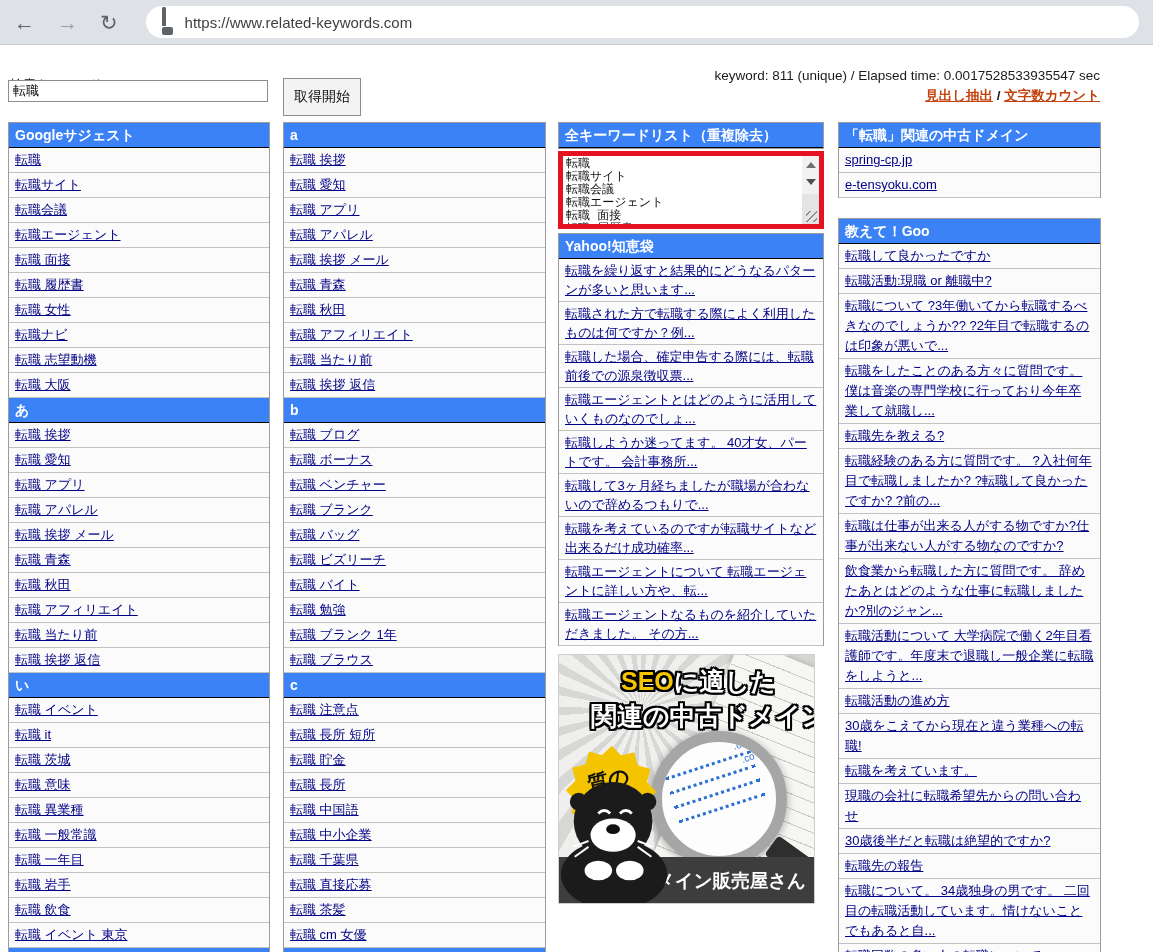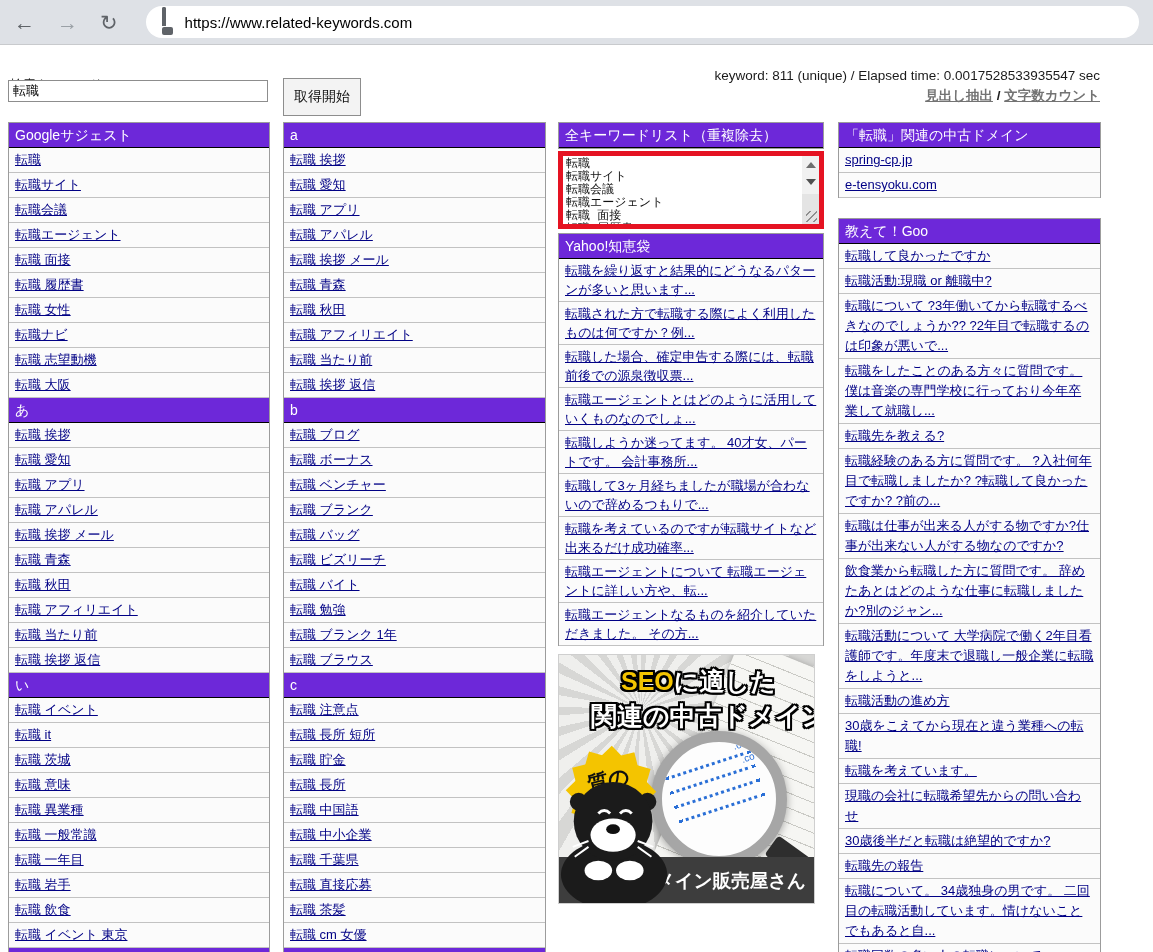--- a/index.html
+++ b/index.html
@@ -10,41 +10,41 @@
   .chrome { position:absolute; top:0; left:0; width:1153px; height:45px; background:#dee1e6;
             border-bottom:1px solid #c8cacd; display:flex; align-items:center; padding:0 14px; }
   .nav-ico { font-size:21px; color:#5f6368; margin-right:22px; cursor:pointer; line-height:1; }
   .nav-ico.fwd { color:#9aa0a6; }
   .addr { flex:1; height:32px; background:#fff; border-radius:16px; display:flex; align-items:center;
           padding:0 16px; margin-left:6px; }
   .lock { margin-right:12px; }
   .lock-shackle { width:8px; height:6px; border:2px solid #5f6368; border-bottom:none;
                   border-radius:5px 5px 0 0; margin:0 auto; }
   .lock-body { width:11px; height:8px; background:#5f6368; border-radius:2px; }
-  .url { font-size:15px; color:#000000; }
+  .url { font-size:15px; color:#404040; }
 
   
   .kw-label { position:absolute; left:10px; top:76px; font-size:13px; color:#1a1a1a; }
   .kw-input { position:absolute; left:8px; top:80px; width:260px; height:22px; border:1px solid #8d8d8d;
               font-size:13px; padding:1px 4px; background:#fff; font-family:"Liberation Sans",sans-serif; }
   .go-btn { position:absolute; left:283px; top:78px; height:38px; padding:0 10px; font-size:14px;
             background:#f3f3f3; border:1px solid #8d8d8d; color:#111; cursor:pointer;
             font-family:"Liberation Sans",sans-serif; }
   .stats { position:absolute; right:53px; top:68px; text-align:right; font-size:13.5px; color:#1a1a1a; }
   .stats-links { margin-top:4px; font-weight:bold; }
-  .stats-links a { color:#737373; text-decoration:underline; cursor:pointer; }
+  .stats-links a { color:#c2410c; text-decoration:underline; cursor:pointer; }
 
   
   .col { position:absolute; top:122px; }
   .col1 { left:8px;  width:262px; }
   .col2 { left:283px; width:263px; }
   .col3 { left:558px; width:266px; }
   .col4 { left:838px; width:263px; }
   .tbl { border:1px solid #9c9c9c; border-bottom:none; background:#fbfbfb; }
-  .tbl-header { background:#6d28d9; color:#fff; font-weight:normal; font-size:14px; padding:4px 6px;
+  .tbl-header { background:#3b82f6; color:#fff; font-weight:bold; font-size:14px; padding:4px 6px;
                 line-height:16px; border-bottom:1px solid #000; }
   .tbl-header.cutoff { height:10px; padding:0; }
   .tbl-row { border-bottom:1px solid #c2c2c2; padding:4px 6px; line-height:16px; font-size:13px;
              background:#fbfbfb; }
   .tbl a { color:#000085; text-decoration:underline; cursor:pointer; }
   .q-row { border-bottom:1px solid #c2c2c2; padding:2px 6px; line-height:20px; font-size:13px; }
   .y-row { border-bottom:1px solid #c2c2c2; padding:2px 6px; line-height:19px; font-size:13px; }
 
   
   .red-box { margin-top:2px; border:5px solid #e51322; background:#fff; position:relative; height:78px; }

